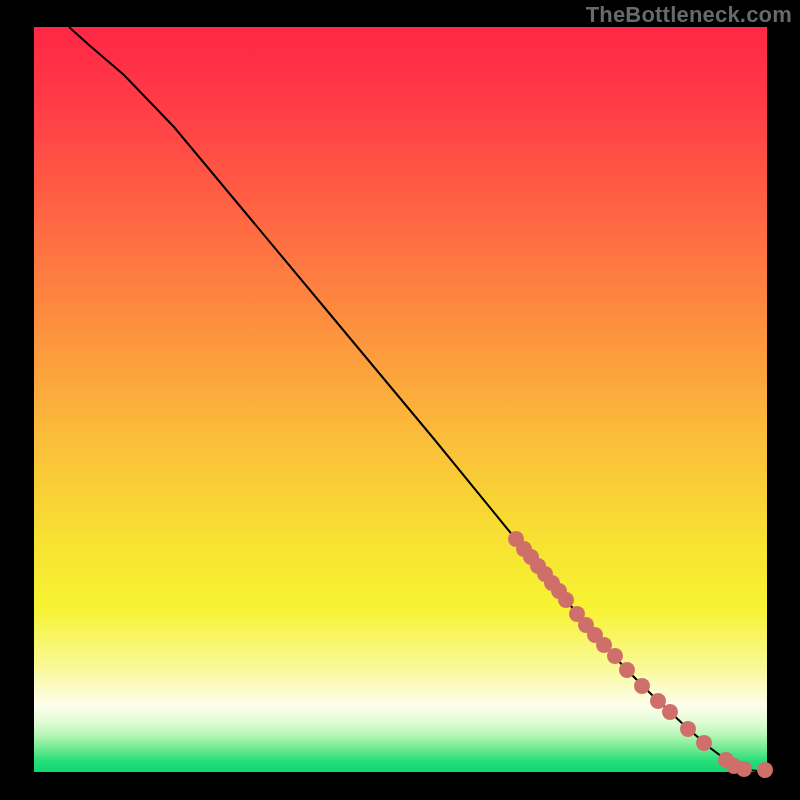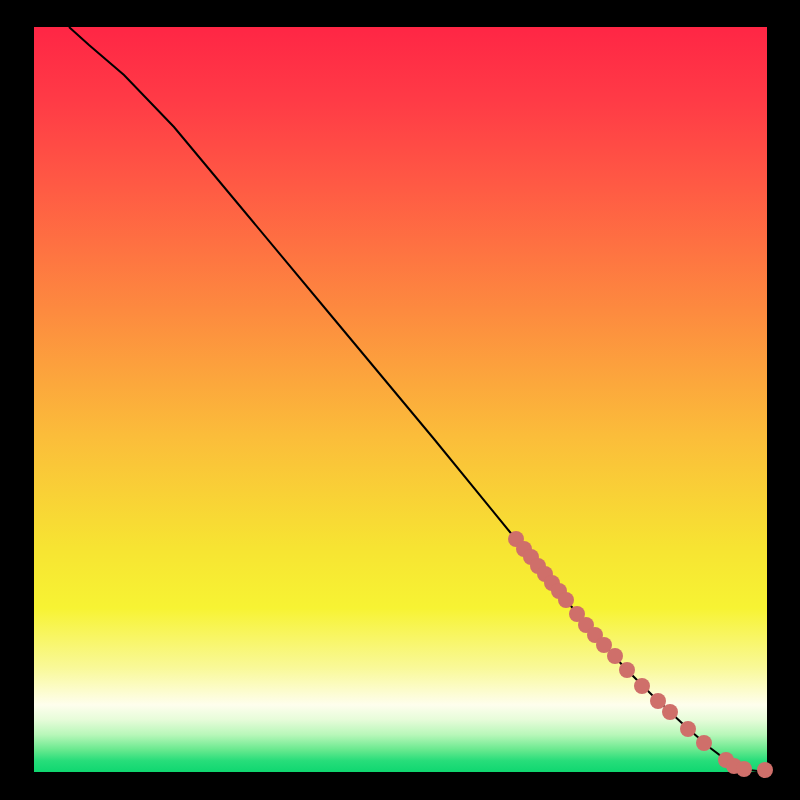--- a/index.html
+++ b/index.html
@@ -63,20 +63,21 @@
     left: 0; top: 0;
     width: 100%;
     height: 100%;
     overflow: visible;
   }
 </style>
 </head>
 <body>
 
 <div class="outer">
+  <div class="watermark">TheBottleneck.com</div>
 
   <div class="plot">
     <div class="gradient"></div>
     <svg class="curve" viewBox="0 0 733 745" preserveAspectRatio="none">
       <path id="curve-path" fill="none" stroke="#000000" stroke-width="2" d="M35 0 L55 18 L90 48 L140 100 L200 172 L300 292 L400 412 L480 510 L525 565 L560 606 L590 640 L620 670 L650 698 L675 720 L695 735 L715 743 L733 745"></path>
       <g id="markers-group">
           <circle cx="482" cy="512" r="8" fill="#cf6f6a"></circle>
           <circle cx="490" cy="522" r="8" fill="#cf6f6a"></circle>
           <circle cx="497" cy="530" r="8" fill="#cf6f6a"></circle>
           <circle cx="504" cy="539" r="8" fill="#cf6f6a"></circle>

